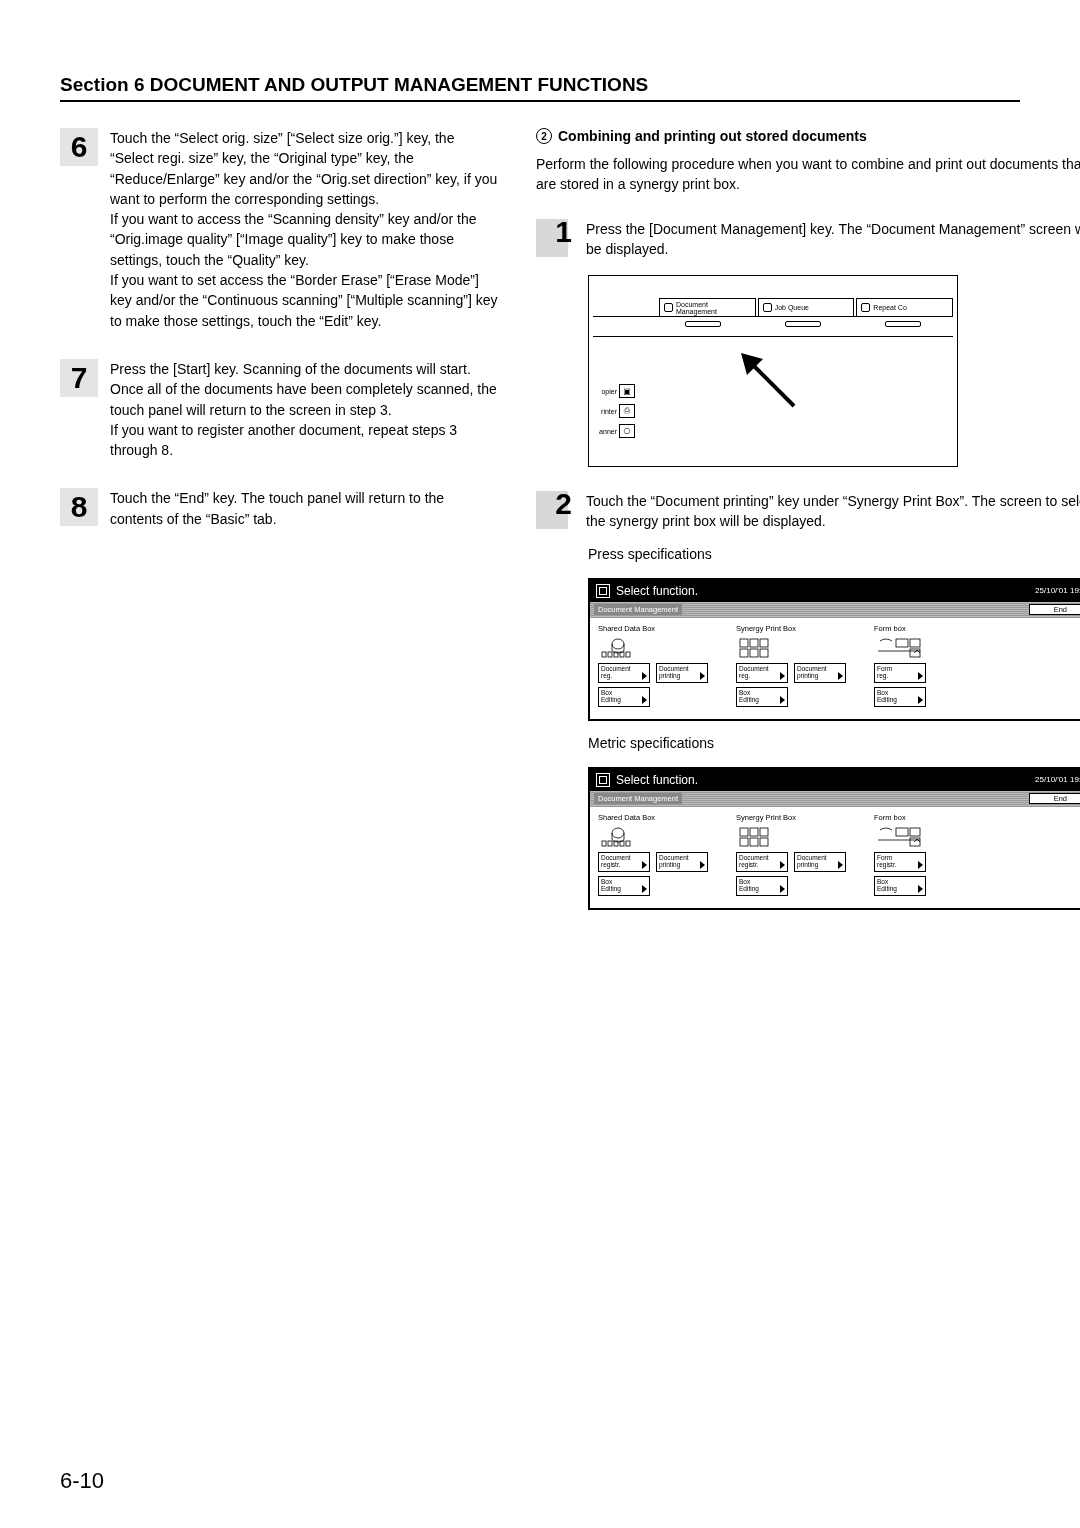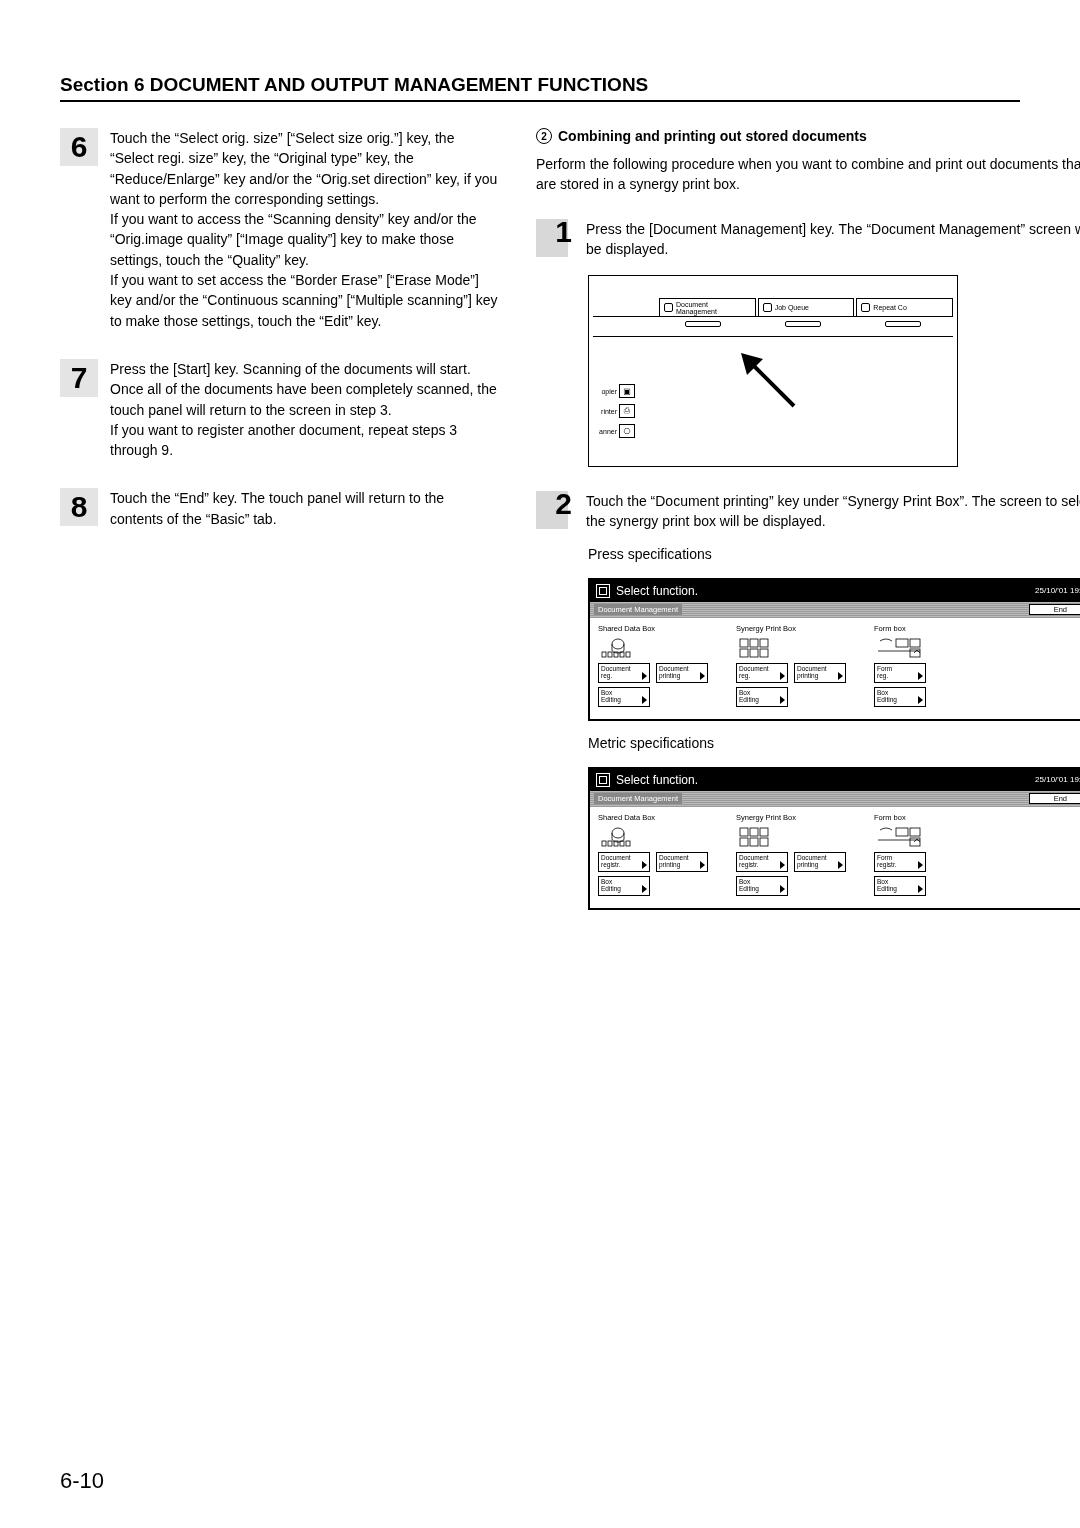--- a/index.html
+++ b/index.html
@@ -79,21 +79,21 @@
           <div>Touch the “Select orig. size” [“Select size orig.”] key, the “Select regi. size” key, the “Original type” key, the “Reduce/Enlarge” key and/or the “Orig.set direction” key, if you want to perform the corresponding settings.</div>
           <div>If you want to access the “Scanning density” key and/or the “Orig.image quality” [“Image quality”] key to make those settings, touch the “Quality” key.</div>
           <div>If you want to set access the “Border Erase” [“Erase Mode”] key and/or the “Continuous scanning” [“Multiple scanning”] key to make those settings, touch the “Edit” key.</div>
         </div>
       </div>
 
       <div class="step">
         <div class="step-num-box">7</div>
         <div class="step-body">
           <div>Press the [Start] key. Scanning of the documents will start. Once all of the documents have been completely scanned, the touch panel will return to the screen in step 3.</div>
-          <div>If you want to register another document, repeat steps 3 through 9.</div>
+          <div>If you want to register another document, repeat steps 3 through 8.</div>
         </div>
       </div>
 
       <div class="step">
         <div class="step-num-box">8</div>
         <div class="step-body">
           <div>Touch the “End” key. The touch panel will return to the contents of the “Basic” tab.</div>
         </div>
       </div>
 

